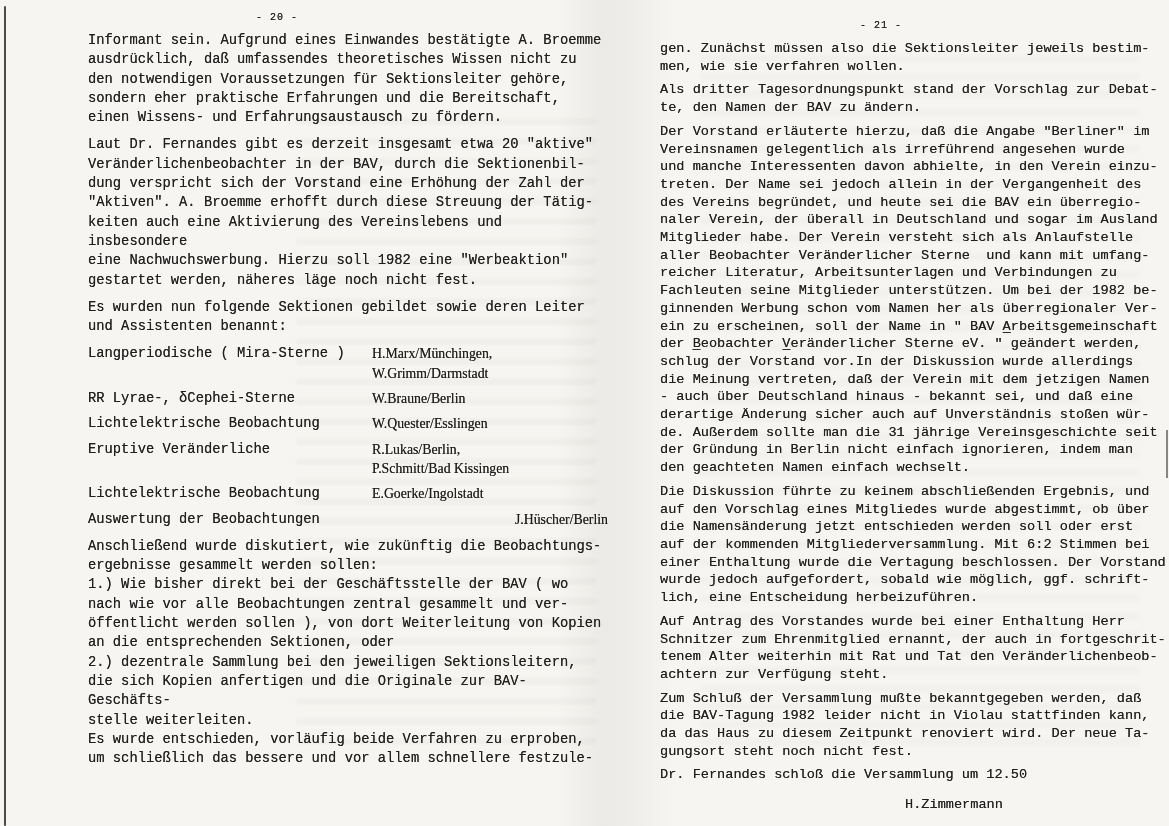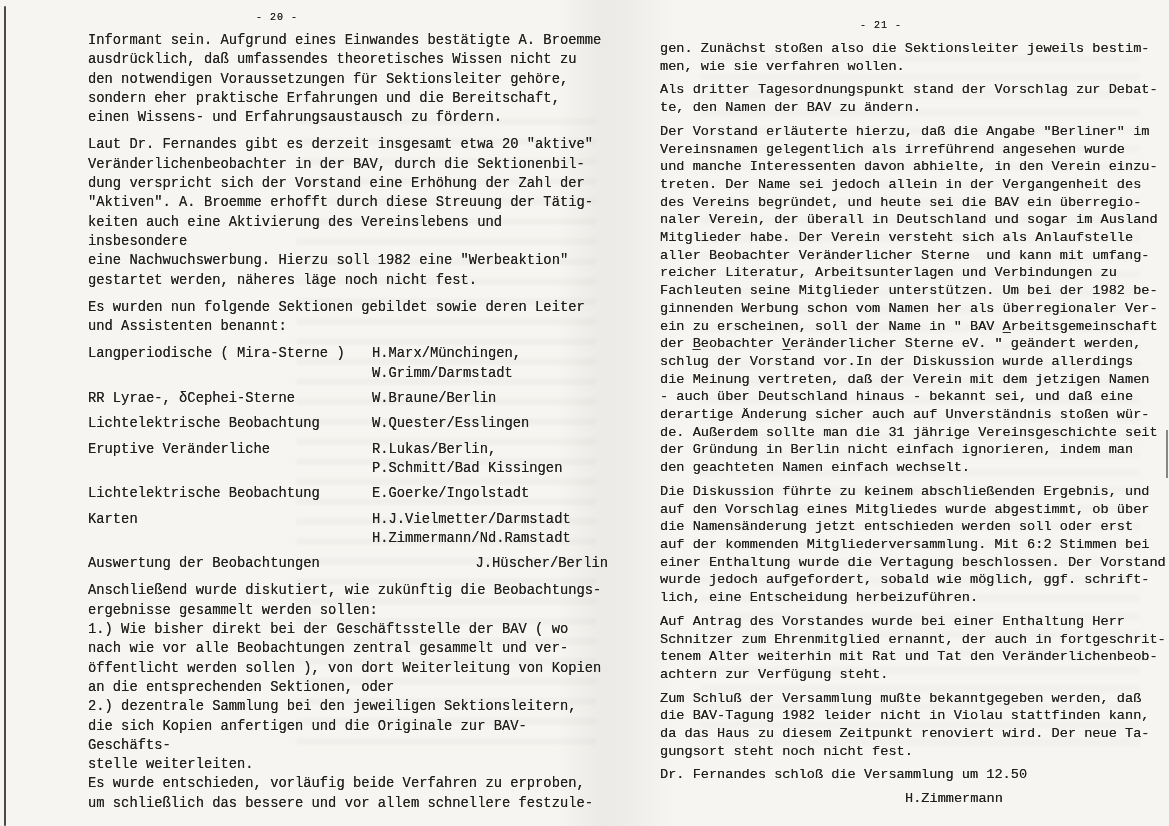--- a/index.html
+++ b/index.html
@@ -45,22 +45,22 @@
   .col{position:absolute;text-shadow:0 0 .6px rgba(25,25,25,.75);}
   .col-left{left:88px;top:31px;width:520px;font-size:13.8px;line-height:19.3px;}
   .col-right{left:660px;top:40px;width:508px;font-size:13.6px;line-height:17.7px;}
   .para{white-space:pre-wrap;}
   .col-left .para{margin-bottom:8px;}
   .col-right .para{margin-bottom:6px;}
   .sections{margin-bottom:8px;}
   .sec-row{display:flex;margin-bottom:6px;gap:12px;}
   .sec-row:last-child{margin-bottom:0;justify-content:space-between;}
   .sec-label{width:272px;flex:none;white-space:pre-wrap;}
-  .sec-leaders{white-space:pre-wrap;}
-  .closing{white-space:pre-wrap;margin-bottom:6px;}
+  .sec-leaders{white-space:pre-wrap;font-family:Liberation Serif, serif;}
+  .closing{white-space:pre-wrap;margin-bottom:12px;}
   .signature{padding-left:245px;white-space:pre-wrap;}
 </style>
 </head>
 <body>
 
 <div>
 
   <div class="gutter"></div>
   <div class="edge-line"></div>
   <div class="edge-tick"></div>
@@ -103,45 +103,40 @@
       <div class="sec-row">
         <div class="sec-label">Eruptive Veränderliche</div>
         <div class="sec-leaders">R.Lukas/Berlin,
 P.Schmitt/Bad Kissingen</div>
       </div>
       <div class="sec-row">
         <div class="sec-label">Lichtelektrische Beobachtung</div>
         <div class="sec-leaders">E.Goerke/Ingolstadt</div>
       </div>
       <div class="sec-row">
-        <div class="sec-label">Karten</div>
-        <div class="sec-leaders">H.J.Vielmetter/Darmstadt
-H.Zimmermann/Nd.Ramstadt</div>
-      </div>
-      <div class="sec-row">
         <div class="sec-label">Auswertung der Beobachtungen</div>
         <div class="sec-leaders">J.Hüscher/Berlin</div>
       </div>
     </div>
 
     <div class="para">Anschließend wurde diskutiert, wie zukünftig die Beobachtungs-
 ergebnisse gesammelt werden sollen:
 1.) Wie bisher direkt bei der Geschäftsstelle der BAV ( wo
 nach wie vor alle Beobachtungen zentral gesammelt und ver-
 öffentlicht werden sollen ), von dort Weiterleitung von Kopien
 an die entsprechenden Sektionen, oder
 2.) dezentrale Sammlung bei den jeweiligen Sektionsleitern,
 die sich Kopien anfertigen und die Originale zur BAV-Geschäfts-
 stelle weiterleiten.
 Es wurde entschieden, vorläufig beide Verfahren zu erproben,
 um schließlich das bessere und vor allem schnellere festzule-</div>
   </div>
 
   <div class="col col-right">
-    <div class="para">gen. Zunächst stoßen also die Sektionsleiter jeweils bestim-
+    <div class="para">gen. Zunächst müssen also die Sektionsleiter jeweils bestim-
 men, wie sie verfahren wollen.</div>
     <div class="para">Als dritter Tagesordnungspunkt stand der Vorschlag zur Debat-
 te, den Namen der BAV zu ändern.</div>
     <div class="para">Der Vorstand erläuterte hierzu, daß die Angabe "Berliner" im
 Vereinsnamen gelegentlich als irreführend angesehen wurde
 und manche Interessenten davon abhielte, in den Verein einzu-
 treten. Der Name sei jedoch allein in der Vergangenheit des
 des Vereins begründet, und heute sei die BAV ein überregio-
 naler Verein, der überall in Deutschland und sogar im Ausland
 Mitglieder habe. Der Verein versteht sich als Anlaufstelle

